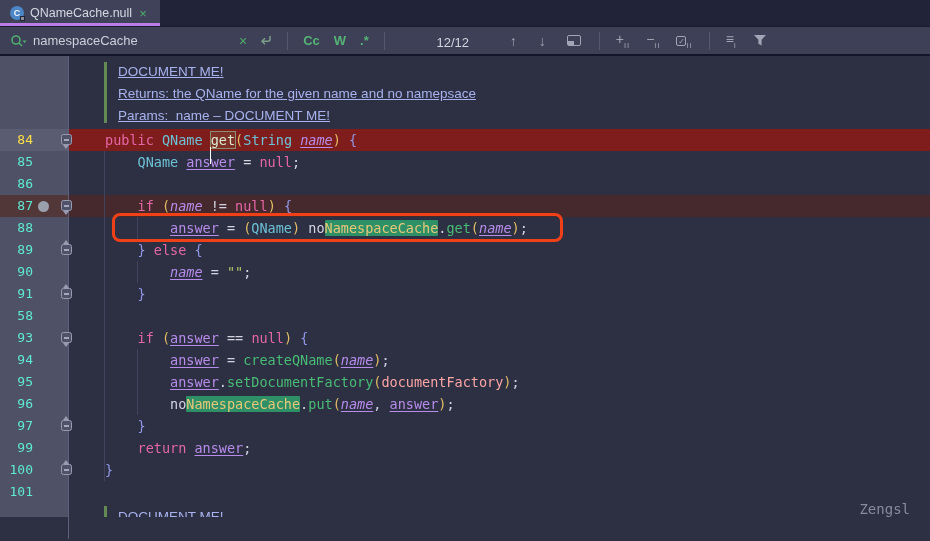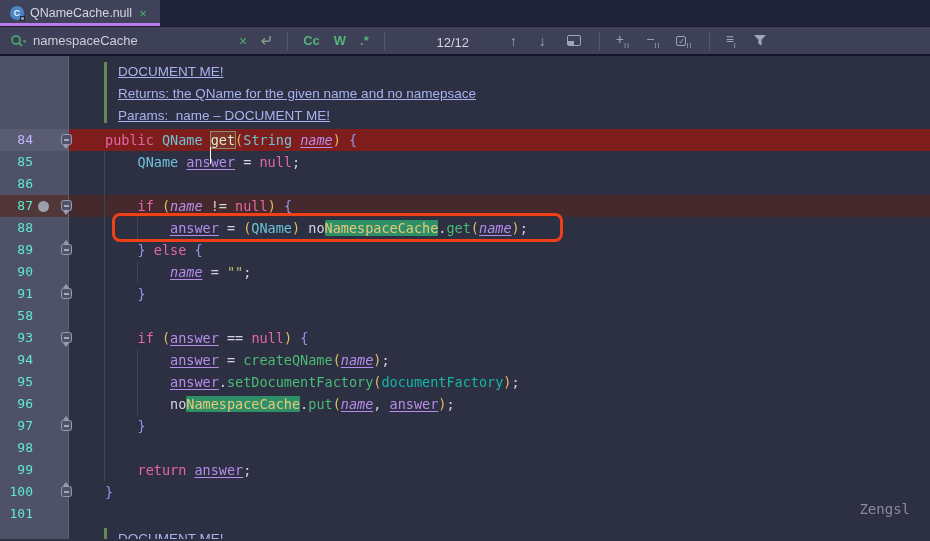--- a/index.html
+++ b/index.html
@@ -36,35 +36,35 @@
   
   .editor { position:relative; height:483px; background:#2d2f42; font-family:"DejaVu Sans Mono", monospace; }
   .gut-sep { position:absolute; left:68px; top:0; bottom:0; width:1px; background:#5f617c; z-index:2; }
   .iguide { position:absolute; width:1px; background:#41435c; z-index:1; }
 
   .row { display:flex; height:22px; }
   .gut { position:relative; width:69px; flex:none; background:#4f5167; }
   .lnum { display:block; width:33px; text-align:right; color:#5eead4; font-size:13px; line-height:22px; }
   .code { flex:1; white-space:pre; font-size:13.5px; line-height:22px; padding-left:3.5px; color:#d2d4e2; }
   .row.cur .gut { background:#5a5c71; }
-  .row.cur .lnum { color:#c4b5fd; }
+  .row.cur .lnum { color:#fde047; }
   .row.cur .code { background:#7f1d1d; }
   .row.exec .gut { background:#523739; }
   .row.exec .code { background:#46292c; }
 
   .bp { position:absolute; left:38px; top:5.5px; width:11px; height:11px; border-radius:50%; background:#9ba0ad; z-index:3; cursor:pointer; }
   .fold { position:absolute; left:61px; top:5px; width:11px; height:11px; border:1px solid #989bb0; border-radius:2.5px; background:#50526a; z-index:3; cursor:pointer; }
   .fold::before { content:""; position:absolute; left:2px; right:2px; top:4px; height:1.5px; background:#a5a8bd; }
   .fold-start::after { content:""; position:absolute; left:1px; top:10px; border-left:3.5px solid transparent; border-right:3.5px solid transparent; border-top:4px solid #989bb0; }
   .fold-end::after { content:""; position:absolute; left:1px; bottom:10px; border-left:3.5px solid transparent; border-right:3.5px solid transparent; border-bottom:4px solid #989bb0; }
 
   .tok-kw  { color:#e566a7; }
   .tok-type{ color:#6dc1d6; }
   .tok-mc  { color:#48bd75; }
-  .tok-fld { color:#14b8a6; }
+  .tok-fld { color:#fca5a5; }
   .tok-pl  { color:#d2d4e2; }
   .tok-par { color:#e2bd66; }
   .tok-br  { color:#9097e6; }
   .tok-str { color:#b6c46a; }
   .tok-pi  { color:#b78ceb; font-style:italic; text-decoration:underline; text-underline-offset:2px; }
   .tok-lv  { color:#b78ceb; text-decoration:underline; text-underline-offset:2px; }
   .tok-hl  { color:#e8c878; background:#2e9067; border-radius:1px; }
   .tok-decl{ color:#dcead2; outline:1px solid #8e8e6e; background:rgba(120,140,90,.18); }
   .caret { display:inline-block; width:0; position:relative; }
   .caret::before { content:""; position:absolute; left:-1px; top:2px; width:1.5px; height:17px; background:#ffffff; }
@@ -244,26 +244,20 @@
         </div>
         <div class="row">
           <div class="gut">
             <span class="lnum">97</span>
             <span class="fold fold-end"></span>
           </div>
           <div class="code"><span class="tok-pl">        </span><span class="tok-br">}</span></div>
         </div>
         <div class="row">
           <div class="gut">
-            <span class="lnum">98</span>
-          </div>
-          <div class="code"></div>
-        </div>
-        <div class="row">
-          <div class="gut">
             <span class="lnum">99</span>
           </div>
           <div class="code"><span class="tok-pl">        </span><span class="tok-kw">return</span><span class="tok-pl"> </span><span class="tok-lv">answer</span><span class="tok-pl">;</span></div>
         </div>
         <div class="row">
           <div class="gut">
             <span class="lnum">100</span>
             <span class="fold fold-end"></span>
           </div>
           <div class="code"><span class="tok-pl">    </span><span class="tok-br">}</span></div>

